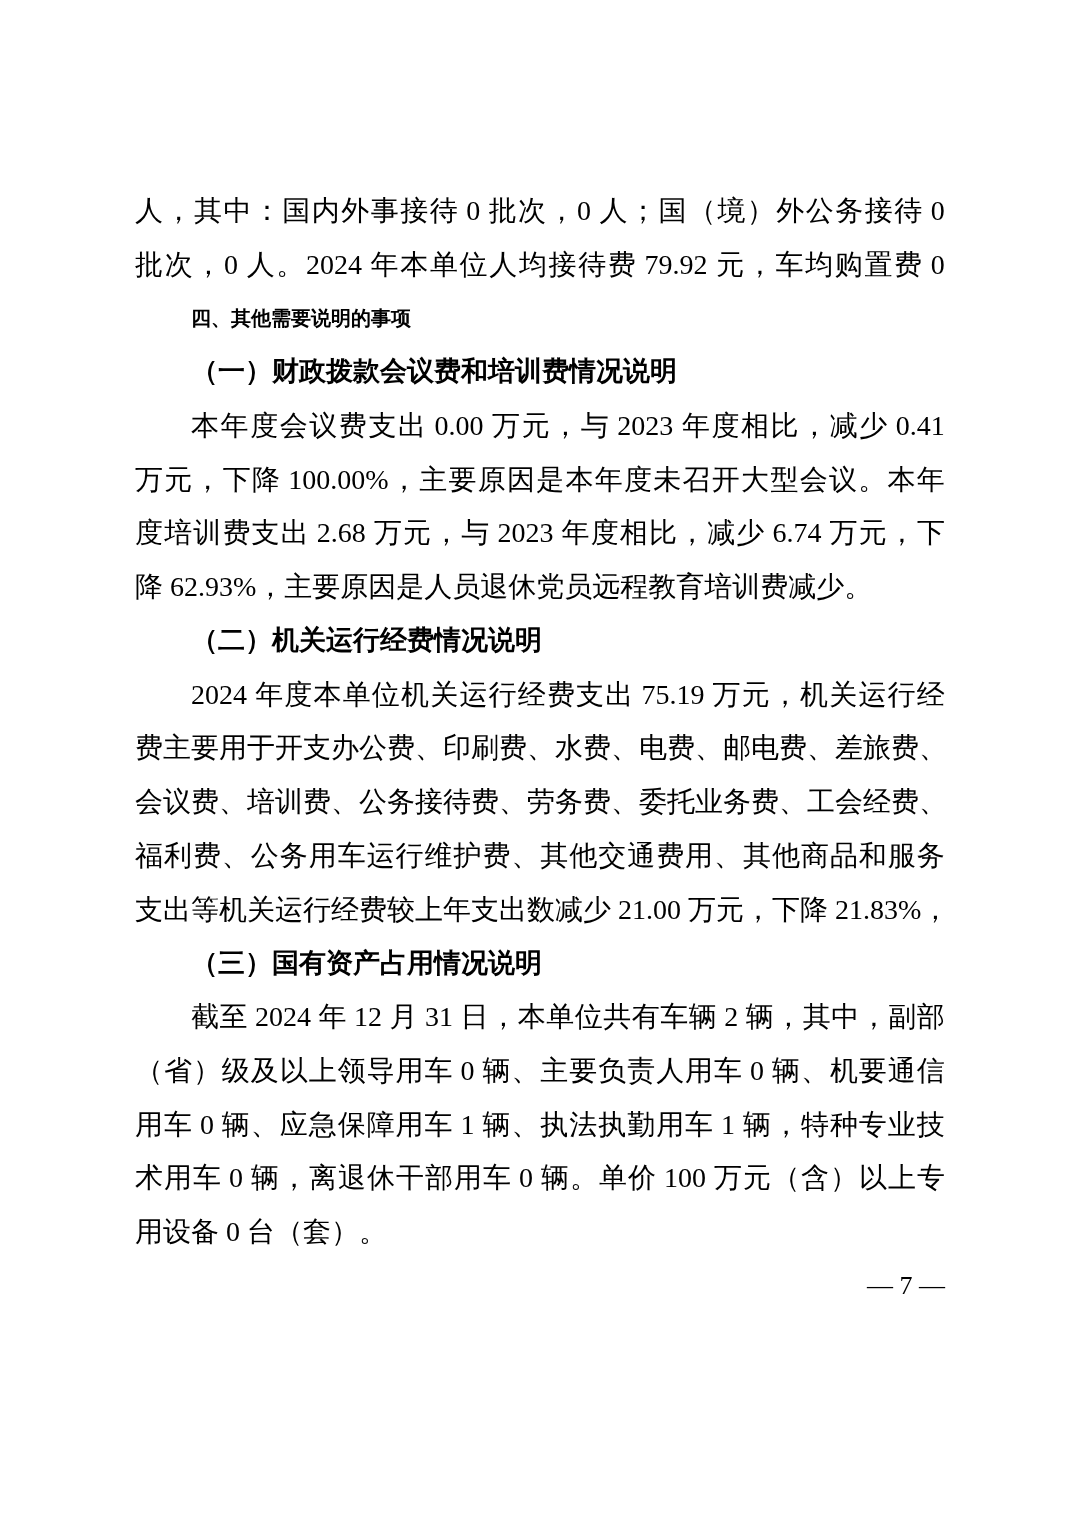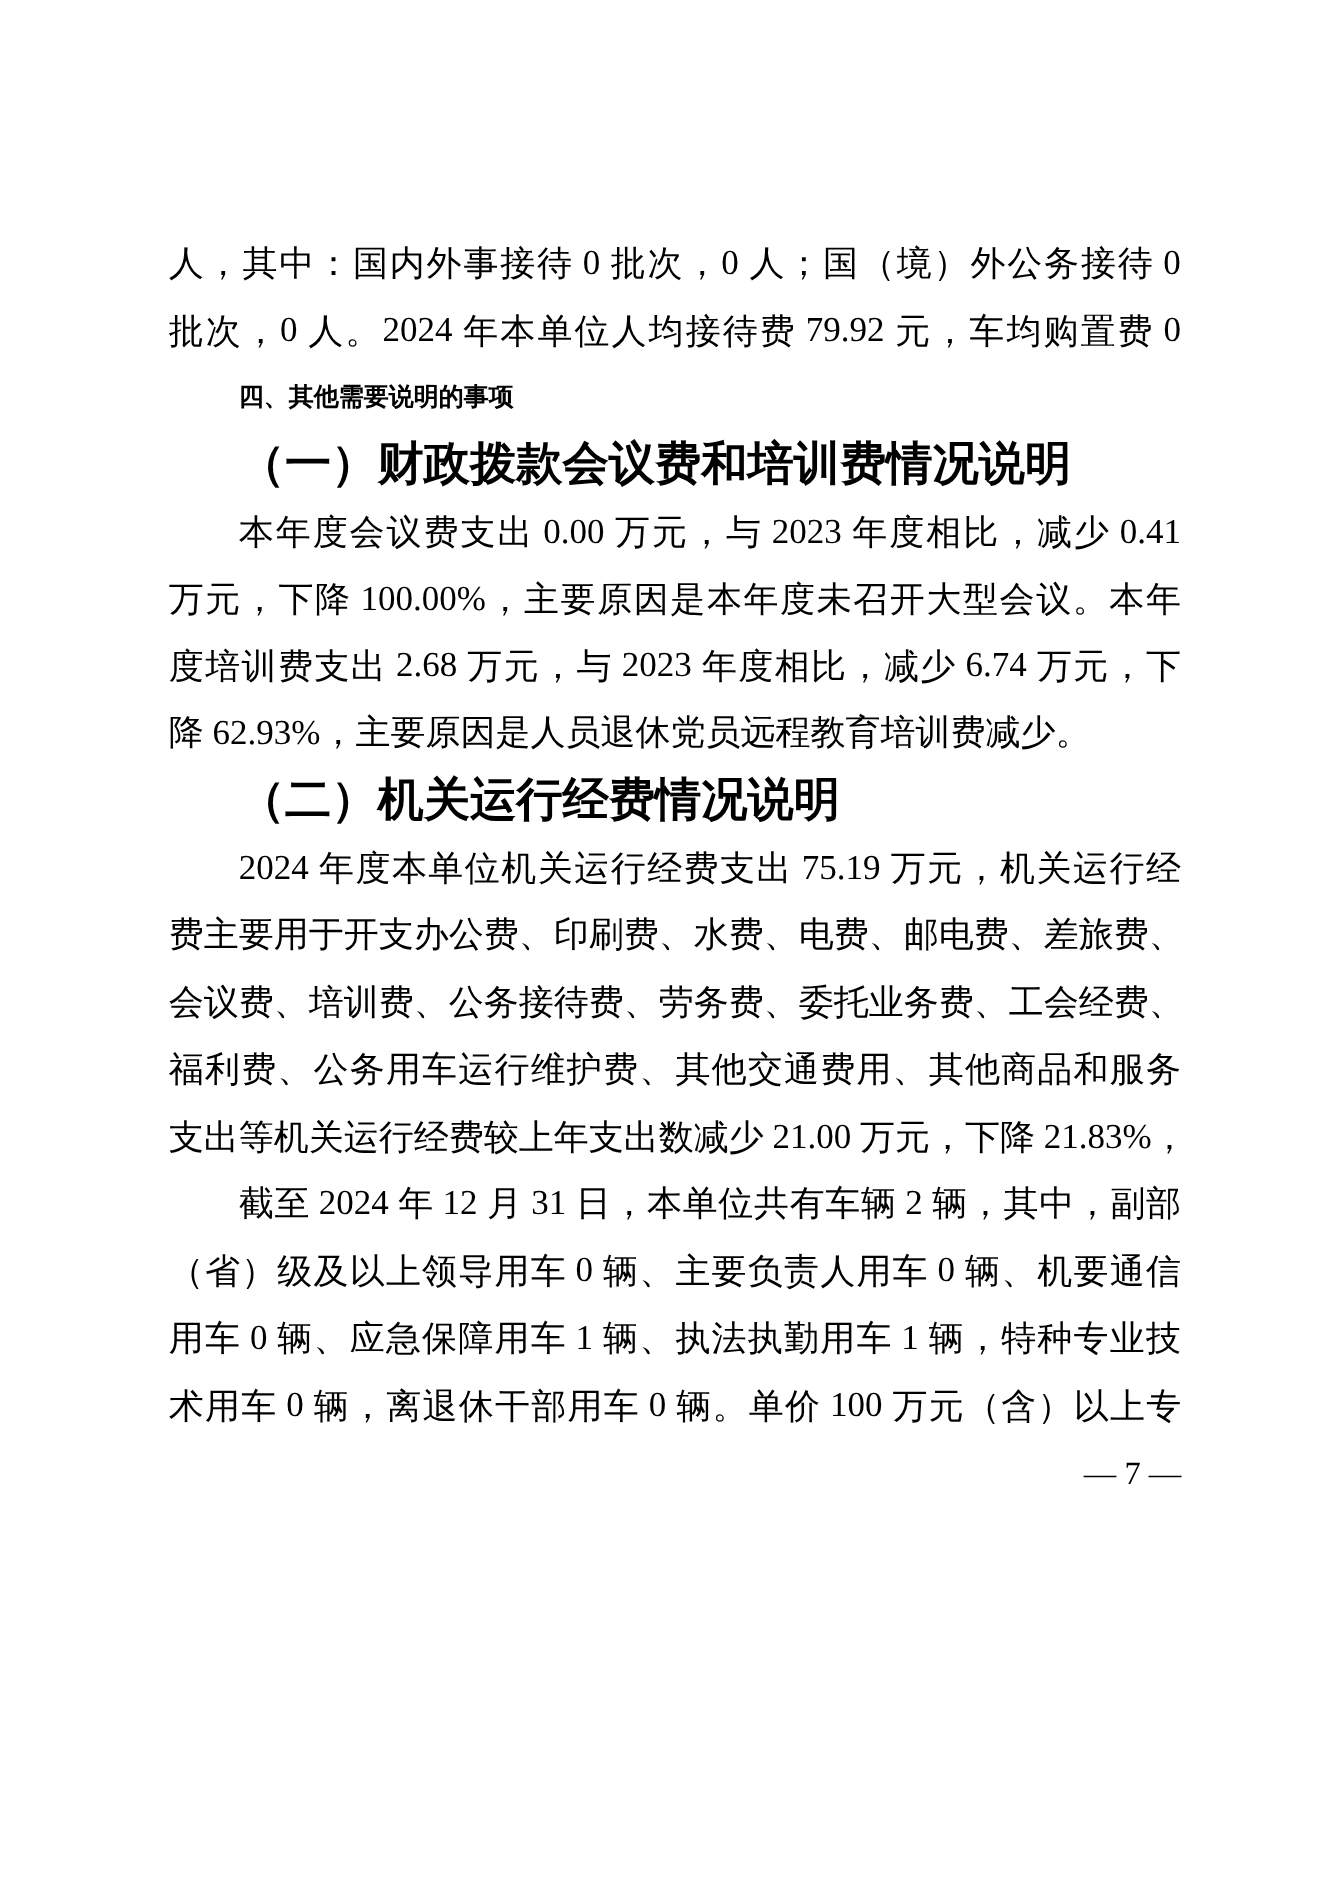--- a/index.html
+++ b/index.html
@@ -30,21 +30,21 @@
   }
   .just span{white-space:pre;}
   .indent{padding-left:56px;}
   .h1{
     font-family:"Liberation Sans","DejaVu Sans",sans-serif;
     font-weight:bold;
     font-size:20px;
   }
   .h2{
     font-weight:bold;
-    font-size:37px;
+    font-size:27px;
   }
   .pg{
     text-align:right;
     font-size:26px;
   }
 </style>
 </head>
 <body>
 
 <div class="page">
@@ -324,20 +324,21 @@
         <span>少</span>
         <span> 21.00 </span>
         <span>万</span>
         <span>元</span>
         <span>，</span>
         <span>下</span>
         <span>降</span>
         <span> 21.83%</span>
         <span>，</span>
       </div>
+    <div class="ln h2 indent">（三）国有资产占用情况说明</div>
     <div class="ln body just indent">
         <span>截</span>
         <span>至</span>
         <span> 2024 </span>
         <span>年</span>
         <span> 12 </span>
         <span>月</span>
         <span> 31 </span>
         <span>日</span>
         <span>，</span>
@@ -439,15 +440,16 @@
         <span> 100 </span>
         <span>万</span>
         <span>元</span>
         <span>（</span>
         <span>含</span>
         <span>）</span>
         <span>以</span>
         <span>上</span>
         <span>专</span>
       </div>
+    <div class="ln body">用设备 0 台（套）。</div>
     <div class="ln pg">— 7 —</div>
   </div>
 </div>
 
 </body></html>

